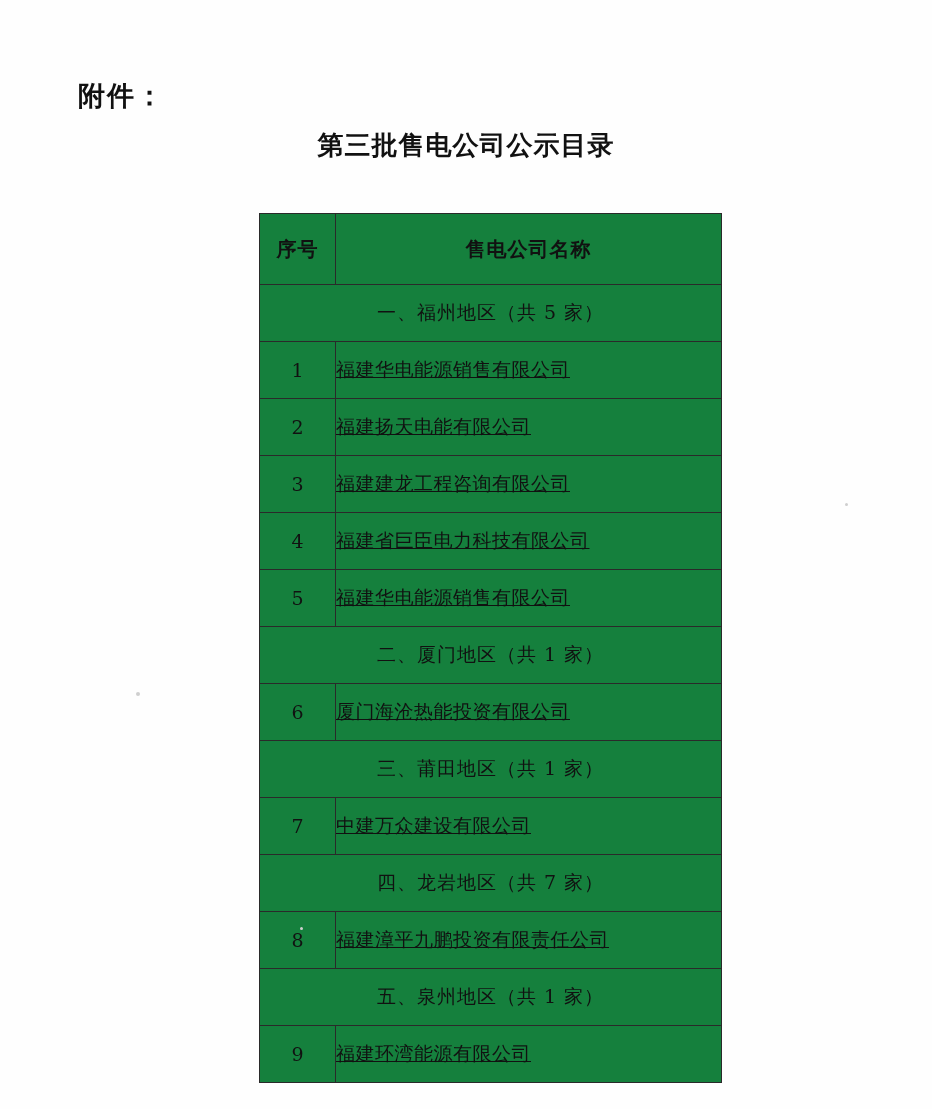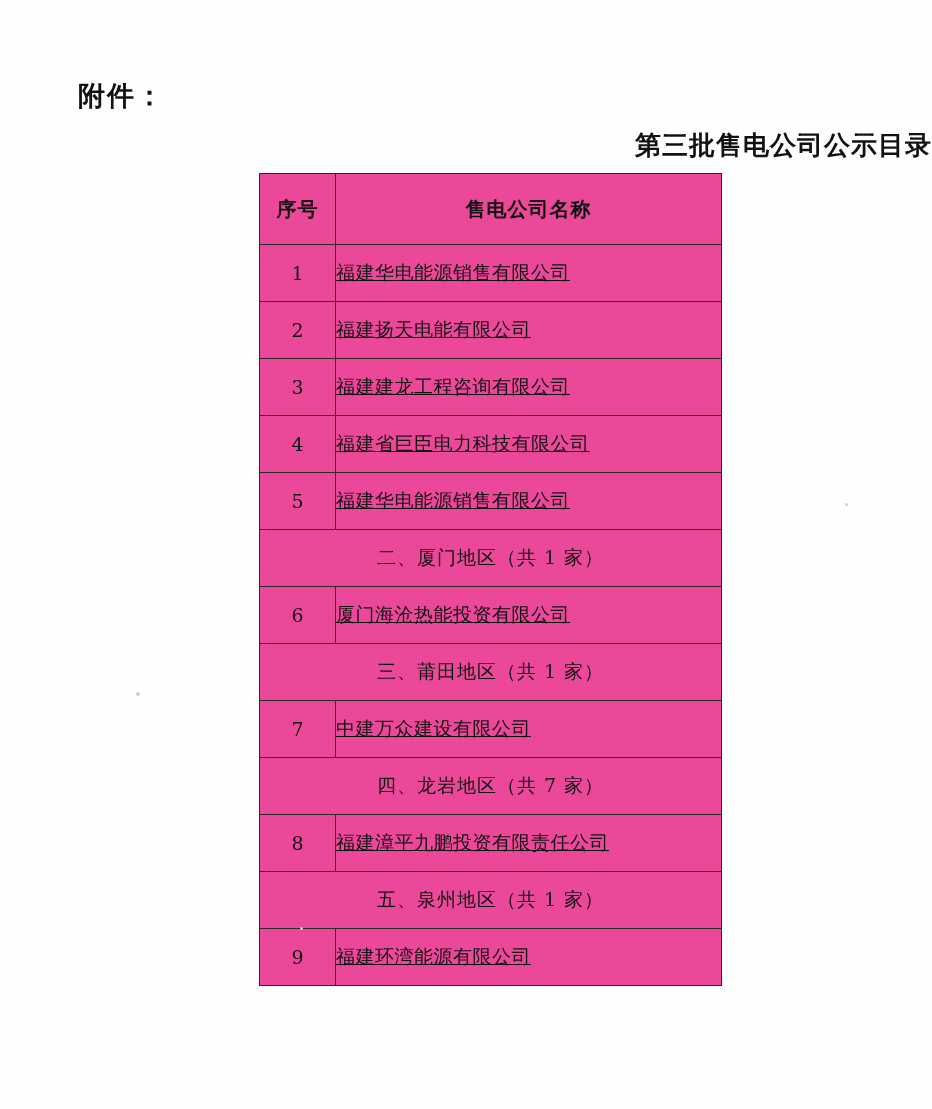--- a/index.html
+++ b/index.html
@@ -29,37 +29,38 @@
     font-weight: 700;
     letter-spacing: 2px;
     font-family: "DejaVu Serif", "Liberation Serif", serif;
     color: #111;
   }
   .doc-title {
     position: absolute;
     left: 0;
     right: 0;
     top: 128px;
-    text-align: right;
+    text-align: center;
     font-size: 26px;
     font-weight: 700;
     letter-spacing: 1px;
     color: #111;
   }
   .table-wrap {
     position: absolute;
     left: 259px;
     top: 173px;
     width: 462px;
   }
   table.listing {
     border-collapse: collapse;
     width: 462px;
     table-layout: fixed;
-    background: #ec4899;
+    background: #15803d;
+    margin-top: 40px;
   }
   table.listing td, table.listing th {
     border: 1.6px solid #2a2a2a;
     padding: 0;
     vertical-align: middle;
   }
   col.col-idx { width: 76px; }
   col.col-name { width: 386px; }
 
   .hdr-cell {
@@ -117,20 +118,23 @@
         <col class="col-name">
       </colgroup>
       <thead>
         <tr>
           <th class="hdr-cell">序号</th>
           <th class="hdr-cell">售电公司名称</th>
         </tr>
       </thead>
       <tbody>
           <tr>
+            <td class="group-cell" colspan="2">一、福州地区（共 5 家）</td>
+          </tr>
+          <tr>
             <td class="idx-cell">1</td>
             <td class="name-cell">福建华电能源销售有限公司</td>
           </tr>
           <tr>
             <td class="idx-cell">2</td>
             <td class="name-cell">福建扬天电能有限公司</td>
           </tr>
           <tr>
             <td class="idx-cell">3</td>
             <td class="name-cell">福建建龙工程咨询有限公司</td>

